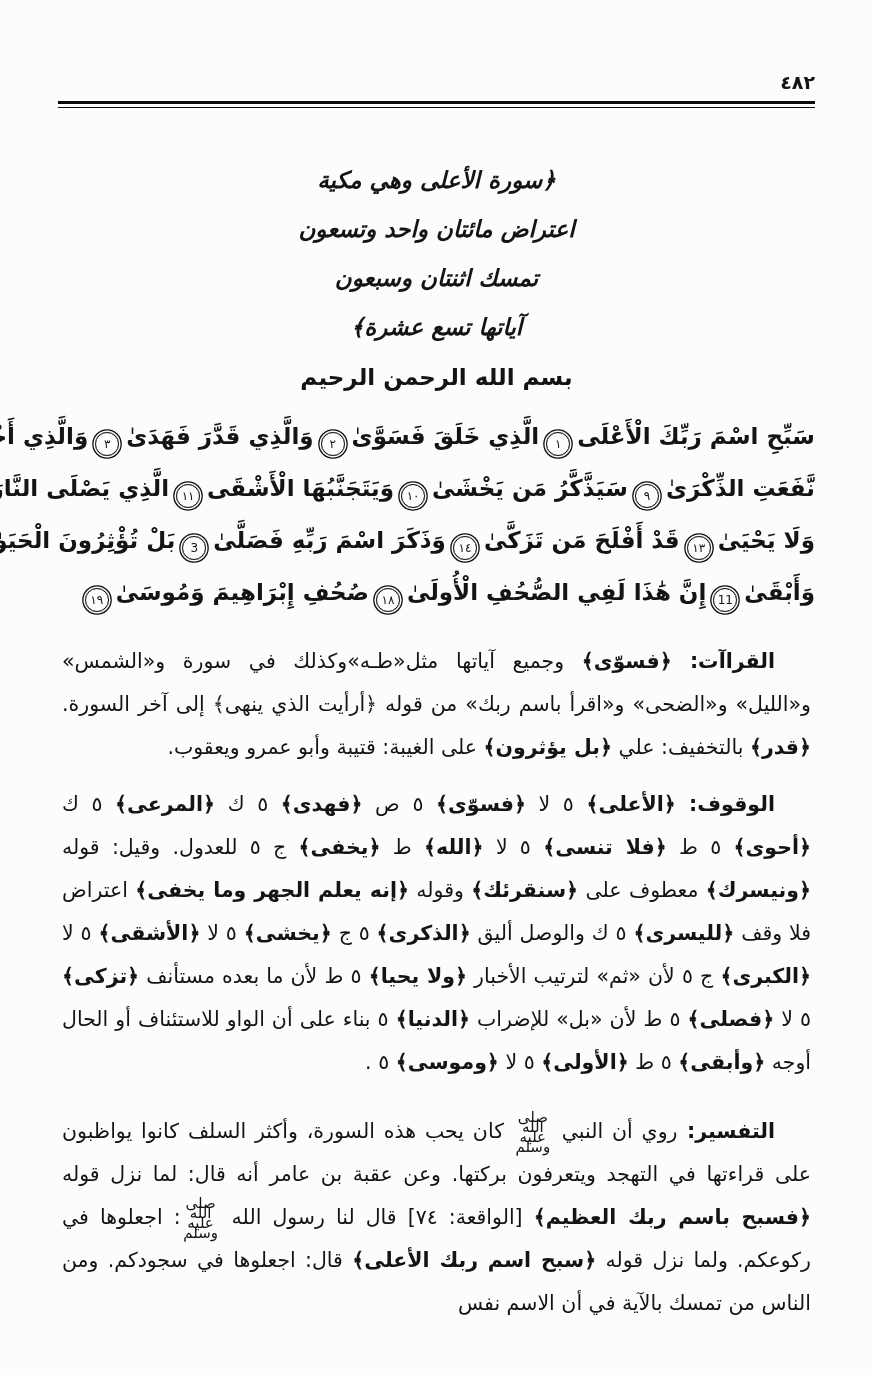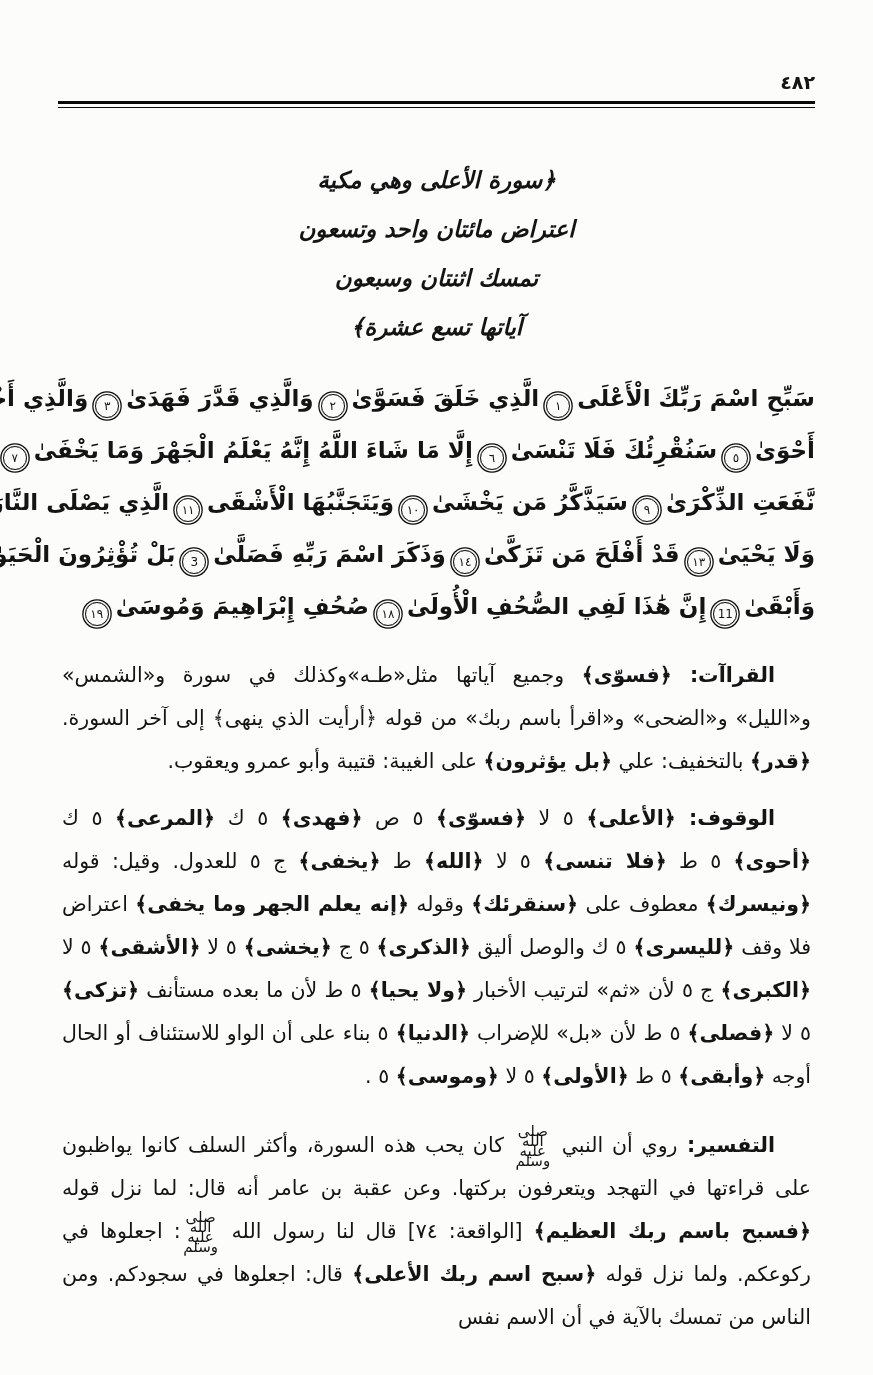--- a/index.html
+++ b/index.html
@@ -110,24 +110,24 @@
   </div>
   <div class="rule"></div>
 
   <div class="surah-intro">
     <div>﴿سورة الأعلى وهي مكية</div>
     <div>اعتراض مائتان واحد وتسعون</div>
     <div>تمسك اثنتان وسبعون</div>
     <div>آياتها تسع عشرة﴾</div>
   </div>
 
+  <div class="basmala">بسم الله الرحمن الرحيم</div>
 
   <div class="quran">
     <div class="quran-line"><span class="seg">سَبِّحِ اسْمَ رَبِّكَ الْأَعْلَى</span><span class="aya-marker">١</span><span class="seg">الَّذِي خَلَقَ فَسَوَّىٰ</span><span class="aya-marker">٢</span><span class="seg">وَالَّذِي قَدَّرَ فَهَدَىٰ</span><span class="aya-marker">٣</span><span class="seg">وَالَّذِي أَخْرَجَ الْمَرْعَىٰ</span></div>
-    <div class="quran-line"><span class="seg">أَحْوَىٰ</span><span class="aya-marker">٥</span><span class="seg">سَنُقْرِئُكَ فَلَا تَنْسَىٰ</span><span class="aya-marker">٦</span><span class="seg">إِلَّا مَا شَاءَ اللَّهُ إِنَّهُ يَعْلَمُ الْجَهْرَ وَمَا يَخْفَىٰ</span><span class="aya-marker">٧</span></div>
     <div class="quran-line"><span class="seg">نَّفَعَتِ الذِّكْرَىٰ</span><span class="aya-marker">٩</span><span class="seg">سَيَذَّكَّرُ مَن يَخْشَىٰ</span><span class="aya-marker">١٠</span><span class="seg">وَيَتَجَنَّبُهَا الْأَشْقَى</span><span class="aya-marker">١١</span><span class="seg">الَّذِي يَصْلَى النَّارَ الْكُبْرَىٰ</span></div>
     <div class="quran-line"><span class="seg">وَلَا يَحْيَىٰ</span><span class="aya-marker">١٣</span><span class="seg">قَدْ أَفْلَحَ مَن تَزَكَّىٰ</span><span class="aya-marker">١٤</span><span class="seg">وَذَكَرَ اسْمَ رَبِّهِ فَصَلَّىٰ</span><span class="aya-marker">3</span><span class="seg">بَلْ تُؤْثِرُونَ الْحَيَوٰةَ الدُّنْيَا</span></div>
     <div class="quran-line last"><span class="seg">وَأَبْقَىٰ</span><span class="aya-marker">11</span><span class="seg">إِنَّ هَٰذَا لَفِي الصُّحُفِ الْأُولَىٰ</span><span class="aya-marker">١٨</span><span class="seg">صُحُفِ إِبْرَاهِيمَ وَمُوسَىٰ</span><span class="aya-marker">١٩</span></div>
   </div>
 
   <p class="para para-qiraat"><span class="seg seg-b">القراآت: </span><span class="seg seg-b">﴿فسوّى﴾</span><span class="seg"> وجميع آياتها مثل«طـه»وكذلك في سورة و«الشمس» و«الليل» و«الضحى» و«اقرأ باسم ربك» من قوله ﴿أرأيت الذي ينهى﴾ إلى آخر السورة. </span><span class="seg seg-b">﴿قدر﴾</span><span class="seg"> بالتخفيف: علي </span><span class="seg seg-b">﴿بل يؤثرون﴾</span><span class="seg"> على الغيبة: قتيبة وأبو عمرو ويعقوب.</span></p>
 
   <p class="para para-wuquf"><span class="seg seg-b">الوقوف: </span><span class="seg seg-b">﴿الأعلى﴾</span><span class="seg"> ٥ لا </span><span class="seg seg-b">﴿فسوّى﴾</span><span class="seg"> ٥ ص </span><span class="seg seg-b">﴿فهدى﴾</span><span class="seg"> ٥ ك </span><span class="seg seg-b">﴿المرعى﴾</span><span class="seg"> ٥ ك </span><span class="seg seg-b">﴿أحوى﴾</span><span class="seg"> ٥ ط </span><span class="seg seg-b">﴿فلا تنسى﴾</span><span class="seg"> ٥ لا </span><span class="seg seg-b">﴿الله﴾</span><span class="seg"> ط </span><span class="seg seg-b">﴿يخفى﴾</span><span class="seg"> ج ٥ للعدول. وقيل: قوله </span><span class="seg seg-b">﴿ونيسرك﴾</span><span class="seg"> معطوف على </span><span class="seg seg-b">﴿سنقرئك﴾</span><span class="seg"> وقوله </span><span class="seg seg-b">﴿إنه يعلم الجهر وما يخفى﴾</span><span class="seg"> اعتراض فلا وقف </span><span class="seg seg-b">﴿لليسرى﴾</span><span class="seg"> ٥ ك والوصل أليق </span><span class="seg seg-b">﴿الذكرى﴾</span><span class="seg"> ٥ ج </span><span class="seg seg-b">﴿يخشى﴾</span><span class="seg"> ٥ لا </span><span class="seg seg-b">﴿الأشقى﴾</span><span class="seg"> ٥ لا </span><span class="seg seg-b">﴿الكبرى﴾</span><span class="seg"> ج ٥ لأن «ثم» لترتيب الأخبار </span><span class="seg seg-b">﴿ولا يحيا﴾</span><span class="seg"> ٥ ط لأن ما بعده مستأنف </span><span class="seg seg-b">﴿تزكى﴾</span><span class="seg"> ٥ لا </span><span class="seg seg-b">﴿فصلى﴾</span><span class="seg"> ٥ ط لأن «بل» للإضراب </span><span class="seg seg-b">﴿الدنيا﴾</span><span class="seg"> ٥ بناء على أن الواو للاستئناف أو الحال أوجه </span><span class="seg seg-b">﴿وأبقى﴾</span><span class="seg"> ٥ ط </span><span class="seg seg-b">﴿الأولى﴾</span><span class="seg"> ٥ لا </span><span class="seg seg-b">﴿وموسى﴾</span><span class="seg"> ٥ .</span></p>
 
   <p class="para para-tafsir"><span class="seg seg-b">التفسير: </span><span class="seg">روي أن النبي </span><span class="pbuh">صلى الله عليه وسلم</span><span class="seg"> كان يحب هذه السورة، وأكثر السلف كانوا يواظبون على قراءتها في التهجد ويتعرفون بركتها. وعن عقبة بن عامر أنه قال: لما نزل قوله </span><span class="seg seg-b">﴿فسبح باسم ربك العظيم﴾</span><span class="seg"> [الواقعة: ٧٤] قال لنا رسول الله </span><span class="pbuh">صلى الله عليه وسلم</span><span class="seg">: اجعلوها في ركوعكم. ولما نزل قوله </span><span class="seg seg-b">﴿سبح اسم ربك الأعلى﴾</span><span class="seg"> قال: اجعلوها في سجودكم. ومن الناس من تمسك بالآية في أن الاسم نفس</span></p>

